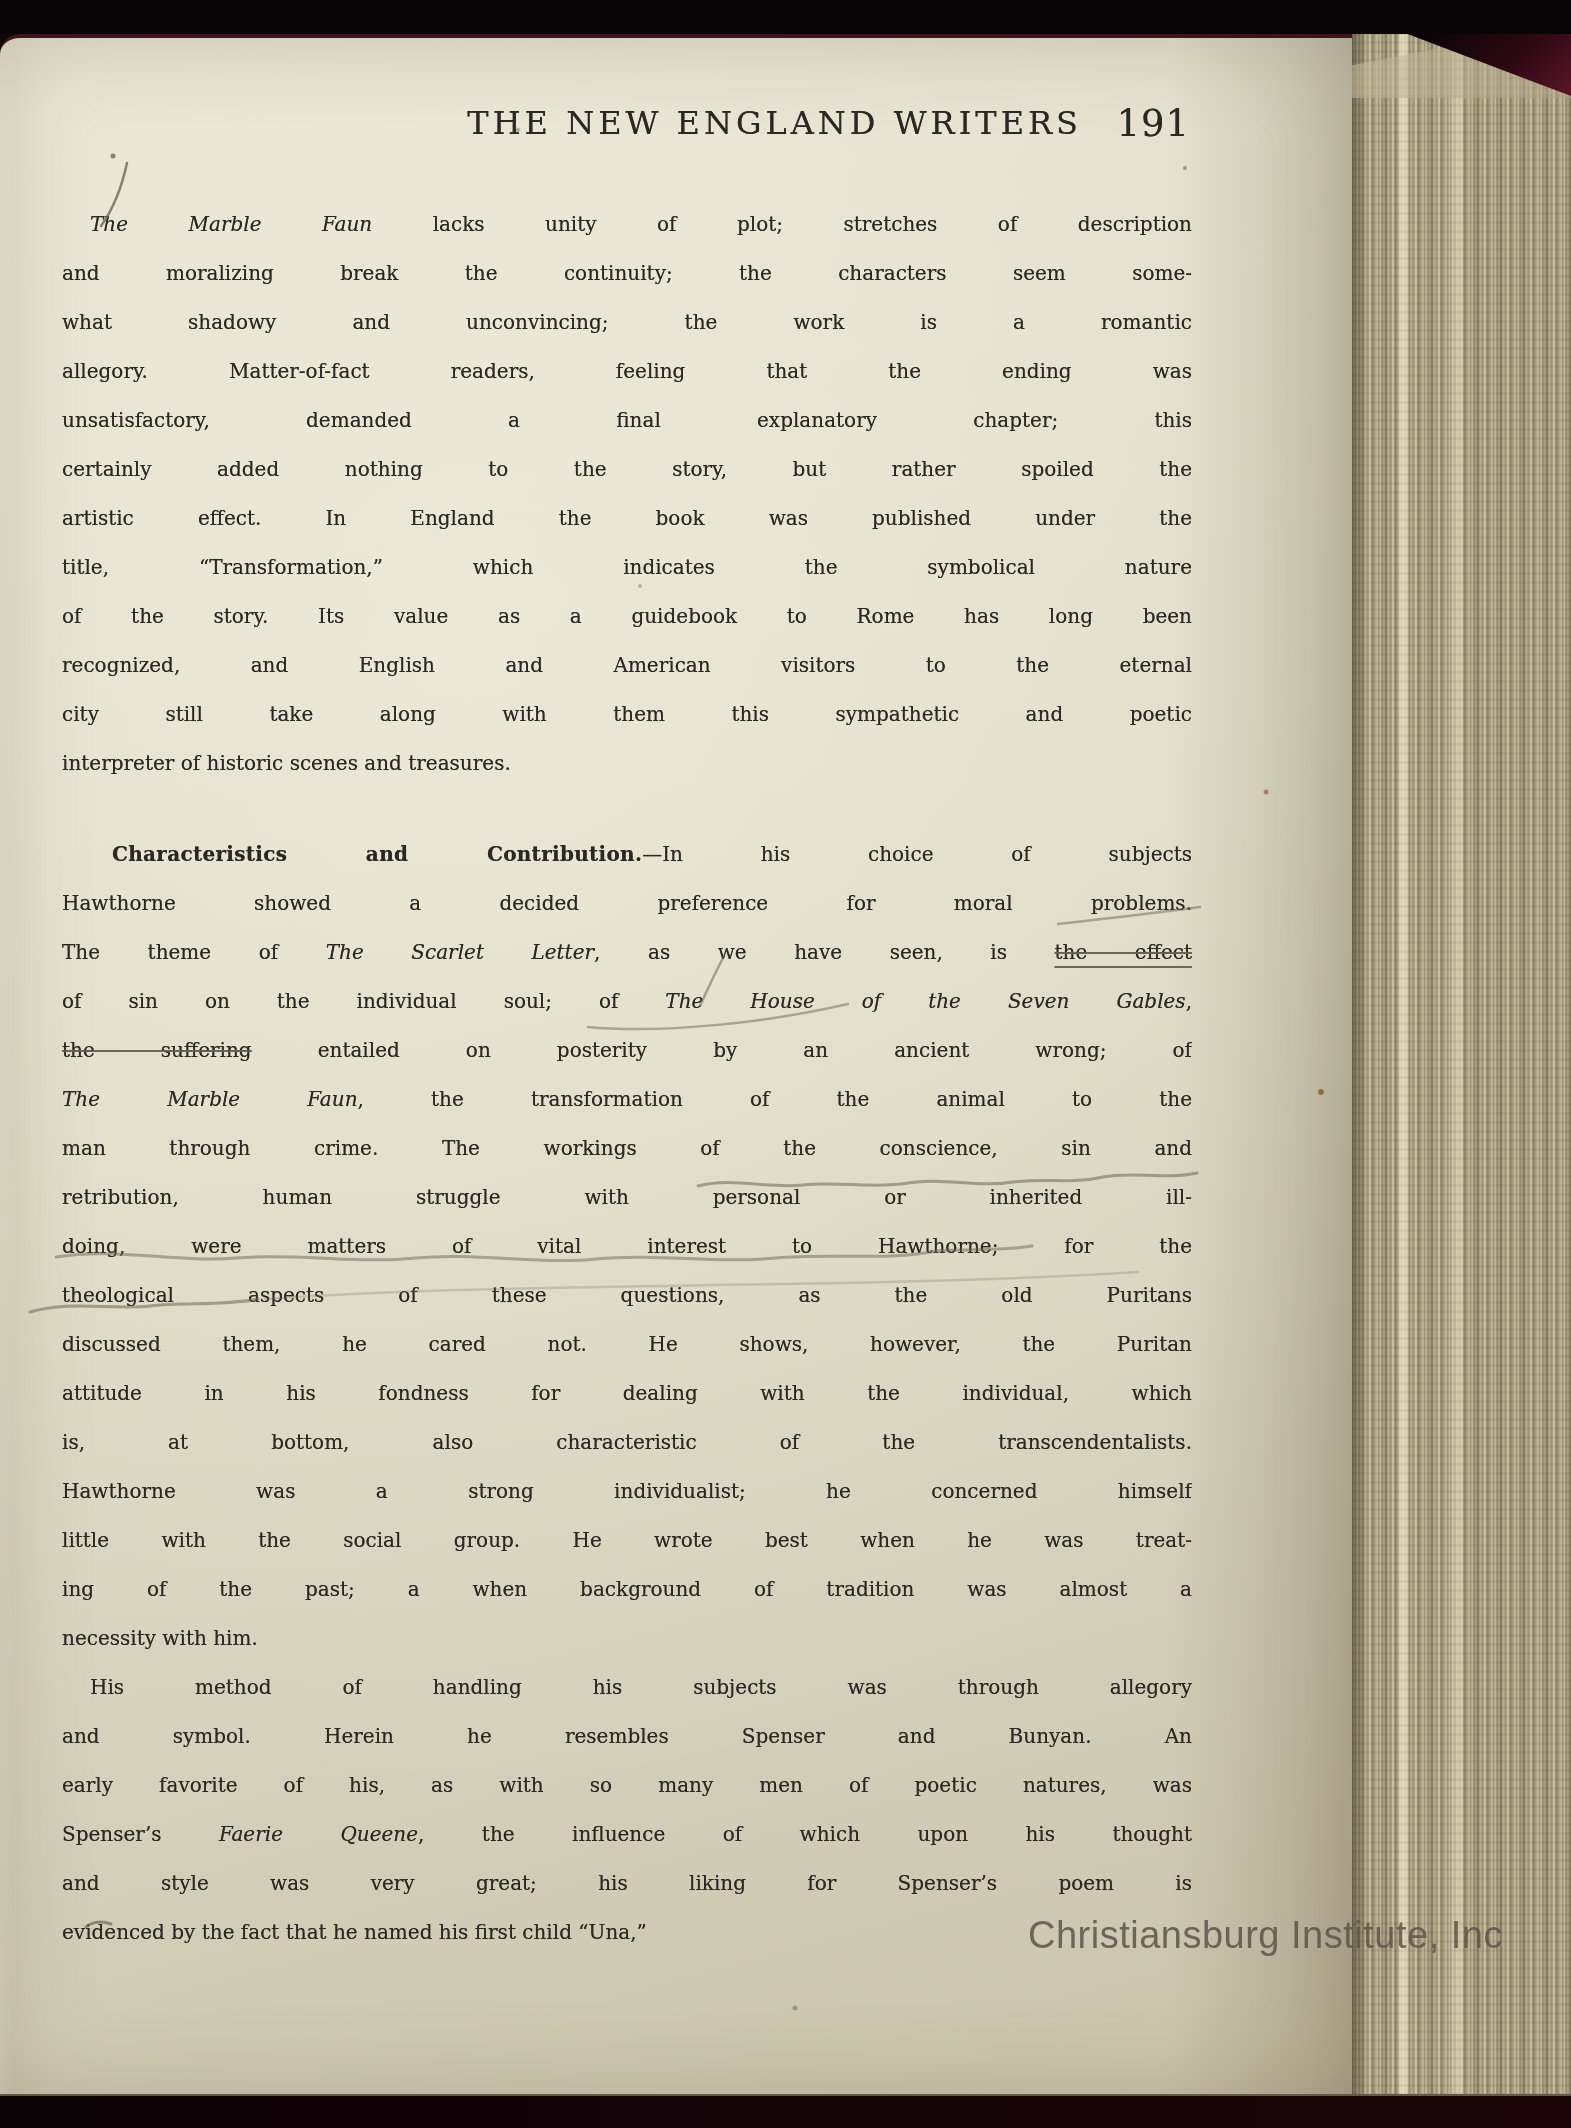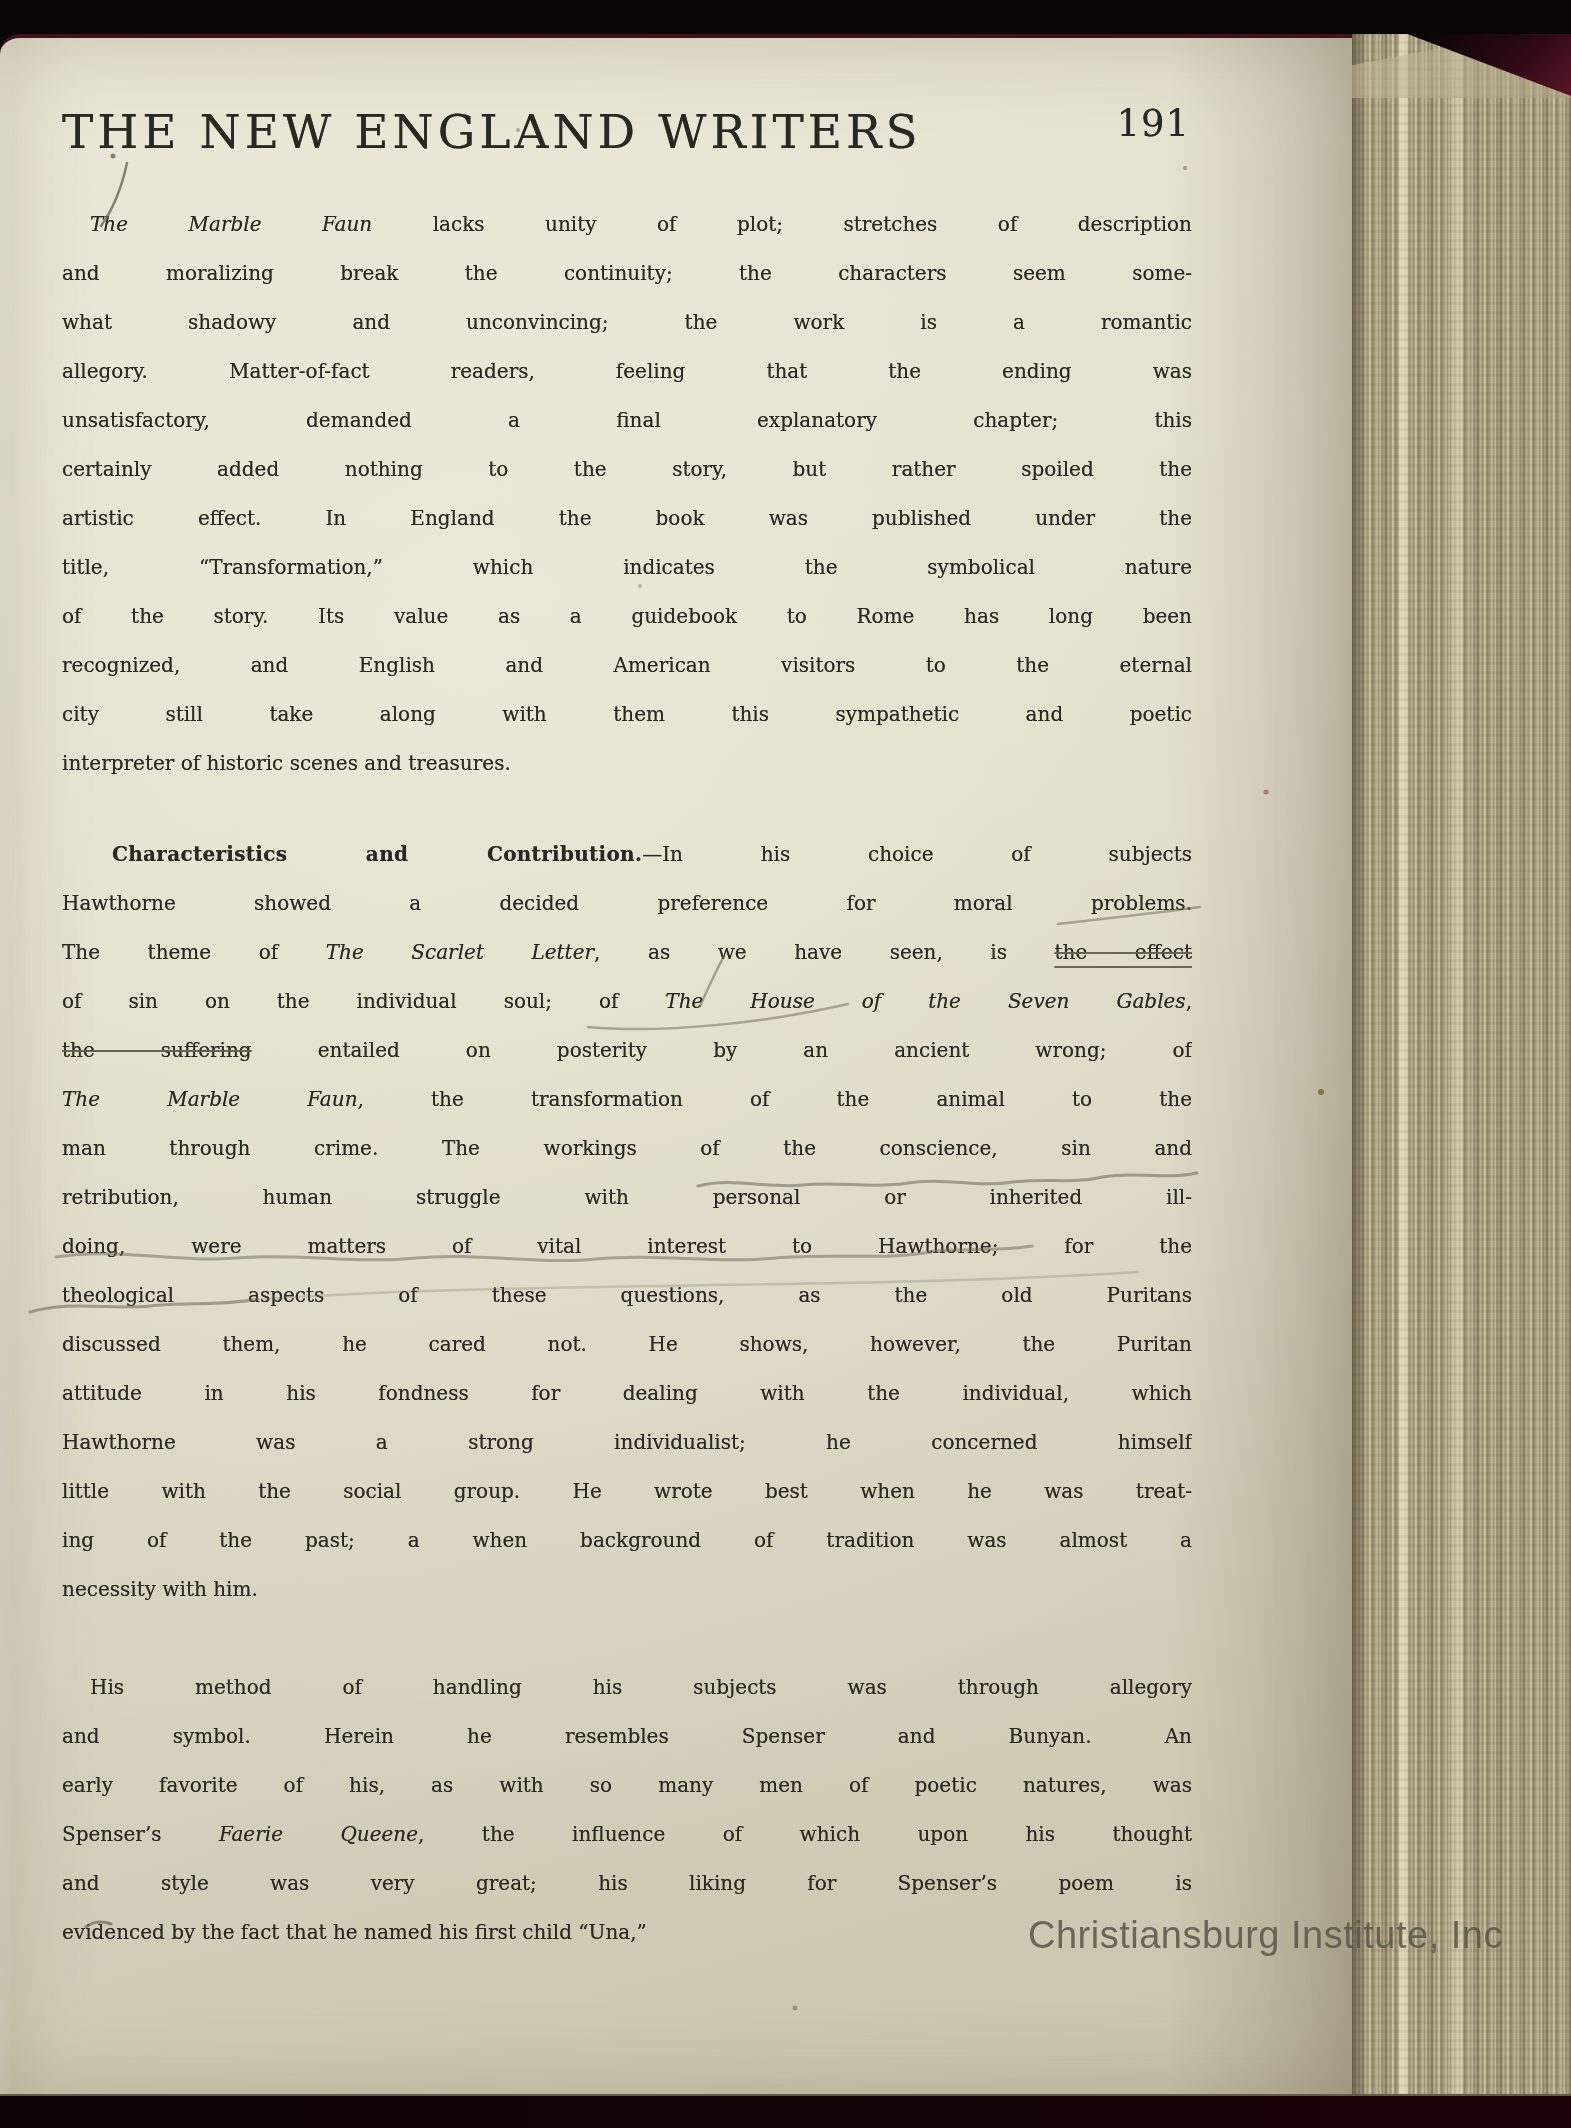--- a/index.html
+++ b/index.html
@@ -52,22 +52,22 @@
   #top-band{position:absolute;left:0;top:0;width:1571px;height:34px;background:#070505;}
   #bottom-band{
     position:absolute;left:0;top:2094px;width:1571px;height:34px;
     background:linear-gradient(90deg,#0c0307,#1a0409);
     border-top:2px solid rgba(180,172,140,.5);
   }
   
   .ink{color:#2a2822;text-shadow:0 0 .6px rgba(40,38,30,.65);}
   #header{position:absolute;left:62px;top:104px;width:1130px;height:49px;}
   #running-title{
-    position:absolute;left:0;right:110px;text-align:left;
-    font-size:47px;letter-spacing:4px;white-space:nowrap;
+    position:absolute;left:0;right:110px;text-align:right;
+    font-size:32px;letter-spacing:4px;white-space:nowrap;
   }
   #page-number{position:absolute;right:2px;top:-2px;font-size:37px;letter-spacing:1px;}
   .para{position:absolute;left:62px;width:1130px;}
   .line{
     height:49px;line-height:49px;font-size:20px;overflow:hidden;
     text-align:justify;text-align-last:justify;white-space:normal;
   }
   .line.last{text-align-last:left;}
   .p-ind .line:first-child{text-indent:28px;}
   .p-ind-lg .line:first-child{text-indent:50px;}
@@ -129,20 +129,21 @@
       <div class="line"><span>The theme of </span><span class="i">The Scarlet Letter</span><span>, as </span><span class="u">we have seen, is </span><span class="us">the effect</span></div>
       <div class="line"><span>of sin on the individual soul; of </span><span class="i">The House of the Seven Gables</span><span>,</span></div>
       <div class="line"><span class="s">the suffering</span><span> entailed on posterity by an ancient wrong; of</span></div>
       <div class="line"><span class="i">The Marble Faun</span><span>, the transformation of the animal to the</span></div>
       <div class="line"><span>man through crime.  The workings of the conscience, sin and</span></div>
       <div class="line"><span>retribution, human struggle with personal or inherited ill-</span></div>
       <div class="line"><span>doing, were matters of vital interest to Hawthorne; for the</span></div>
       <div class="line"><span>theological aspects of these questions, as the old Puritans</span></div>
       <div class="line"><span>discussed them, he cared not.  He shows, however, the Puritan</span></div>
       <div class="line"><span>attitude in his fondness for dealing with the individual, which</span></div>
+      <div class="line"><span>is, at bottom, also characteristic of the transcendentalists.</span></div>
       <div class="line"><span>Hawthorne was a strong individualist; he concerned himself</span></div>
       <div class="line"><span>little with the social group.  He wrote best when he was treat-</span></div>
       <div class="line"><span>ing of the past; a when background of tradition was almost a</span></div>
       <div class="line last"><span>necessity with him.</span></div>
     </div>
   <div id="para3" class="para ink p-ind">
       <div class="line"><span>His method of handling his subjects was through allegory</span></div>
       <div class="line"><span>and symbol.  Herein he resembles Spenser and Bunyan.  An</span></div>
       <div class="line"><span>early favorite of his, as with so many men of poetic natures, was</span></div>
       <div class="line"><span>Spenser’s </span><span class="i">Faerie Queene</span><span>, the influence of which upon his thought</span></div>

